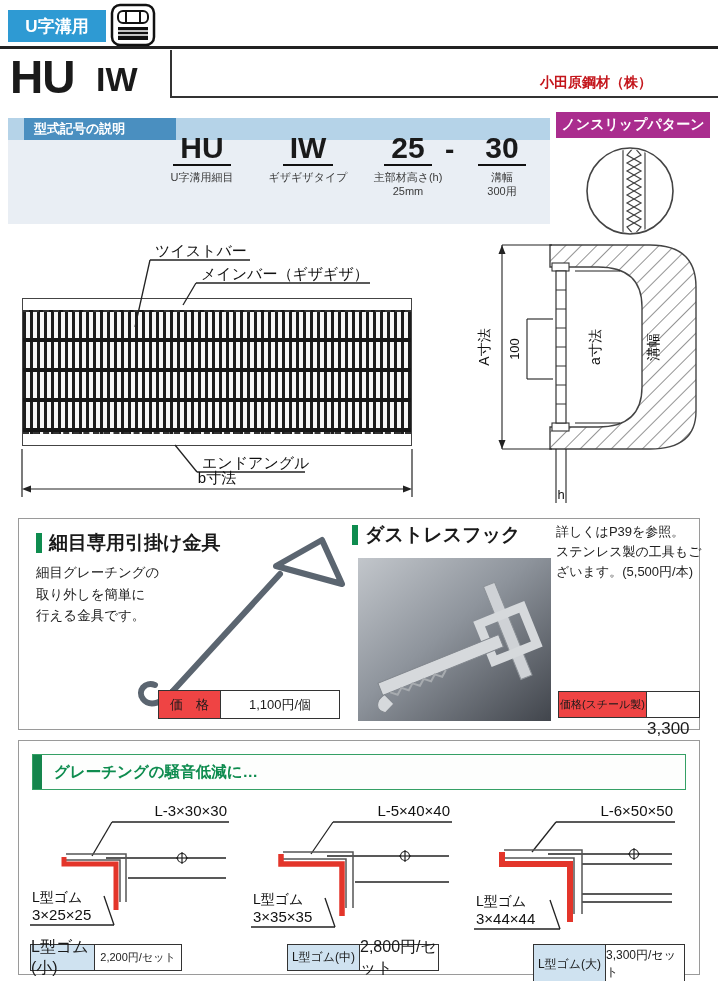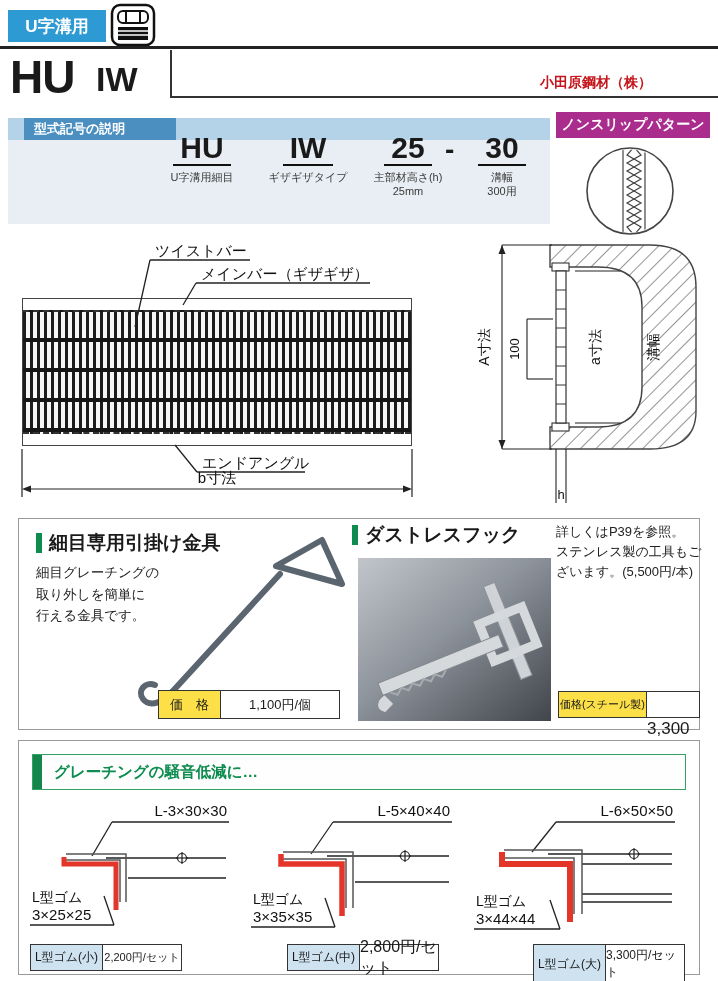--- a/index.html
+++ b/index.html
@@ -47,21 +47,21 @@
   .multiline{white-space:pre-line;}
   .acc-desc{left:36px;top:562px;width:160px;font-size:13.5px;line-height:1.6;color:#222;}
   .acc-note{left:556px;top:522px;width:150px;font-size:13px;line-height:1.55;color:#222;}
   .photo{left:358px;top:558px;width:193px;height:163px;
     background:linear-gradient(140deg,#c2c6cb 0%,#8e949c 45%,#41454c 100%);}
   
   .ptable{position:absolute;display:flex;border:1.5px solid #333;background:#fff;box-sizing:border-box;}
   .plabel{display:flex;align-items:center;justify-content:center;border-right:1.5px solid #333;
     font-size:13px;box-sizing:border-box;}
   .pvalue{flex:1;display:flex;align-items:center;justify-content:center;font-size:13px;}
-  .bg-yellow{background:#fde047;}
+  .bg-yellow{background:#ef4444;}
   .bg-blue{background:#cfe2f0;}
   
   .noise-box{left:18px;top:740px;width:682px;height:235px;border:1px solid #9a9a9a;box-sizing:border-box;background:#fff;}
   .noise-head{left:32px;top:754px;width:654px;height:36px;border:1.5px solid #35a065;box-sizing:border-box;
     display:flex;align-items:center;background:#fdfefd;}
   .noise-head .bar{width:9px;height:100%;background:#14854c;margin-right:12px;}
   .noise-head .txt{color:#0e8c4f;font-weight:bold;font-size:15.5px;}
   svg text{font-family:"Liberation Sans",sans-serif;}
 </style>
 </head>
@@ -266,21 +266,21 @@
     <polyline points="44,59 44,66 96,66 96,112" stroke="#e3352a" stroke-width="5" fill="none"></polyline>
     <g stroke="#222" stroke-width="1.3" fill="none">
       <line x1="10" y1="127" x2="94" y2="127"></line>
         <line x1="94" y1="127" x2="84" y2="98"></line>
     </g>
     <text x="207" y="18" text-anchor="end" font-size="15" fill="#111">L-3×30×30</text>
     <text x="12" y="104" font-size="14" fill="#111">L型ゴム</text>
     <text x="12" y="122" font-size="15" fill="#111">3×25×25</text>
   </svg>
   <div class="ptable" style="left:30px;top:944px;width:152px;height:27px;">
-    <div class="plabel bg-blue" style="width:72px;font-size:12px;">L型ゴム(小)</div>
+    <div class="plabel bg-blue" style="width:64px;font-size:16px;">L型ゴム(小)</div>
     <div class="pvalue" style="font-size:11px;">2,200円/セット</div>
   </div>
 
   <svg class="abs" style="left:243px;top:798px;" width="218" height="142" viewBox="0 0 218 142">
     <g stroke="#222" stroke-width="1.3" fill="none">
       <line x1="90" y1="24" x2="209" y2="24"></line>
         <line x1="90" y1="24" x2="68" y2="56"></line>
       <line x1="84" y1="58" x2="206" y2="58"></line>
         <line x1="112" y1="84" x2="206" y2="84"></line>
     </g>

